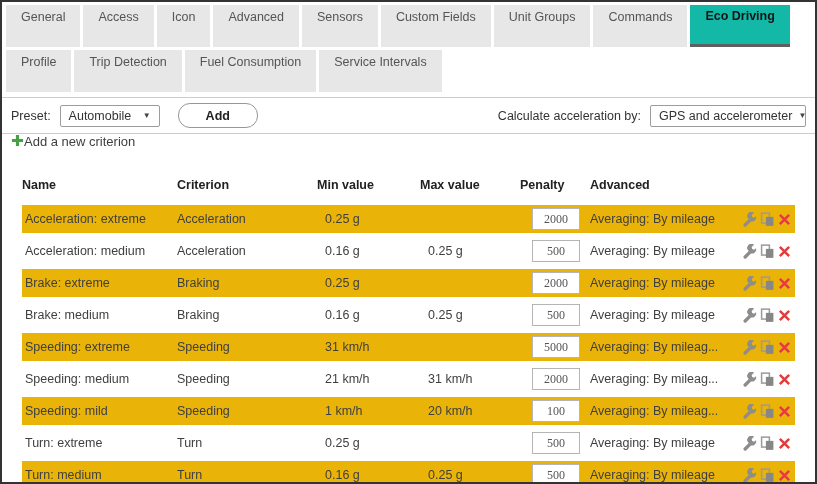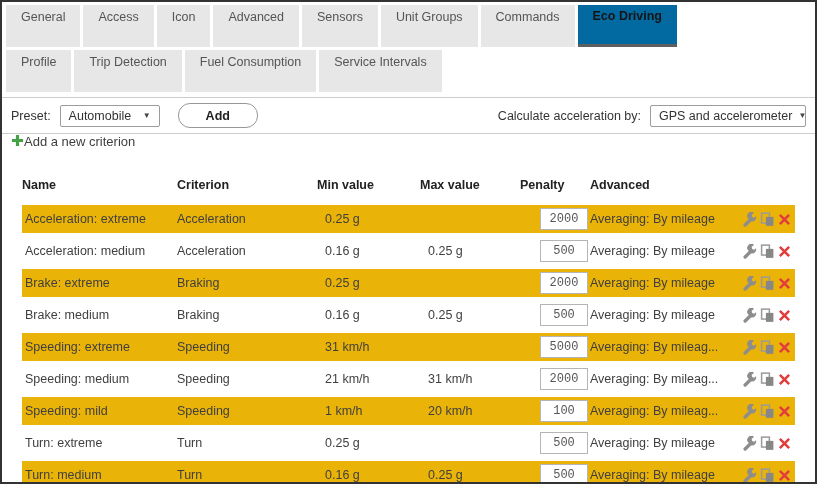--- a/index.html
+++ b/index.html
@@ -17,21 +17,21 @@
   .tabs { padding:3px 4px 2px 4px; border-bottom:1px solid #ccc; background:#fff; }
   .tab-row { display:flex; flex-wrap:nowrap; margin-bottom:3px; }
   .tab {
     display:inline-block; height:42px; line-height:25px;
     padding:0 15px; margin-right:3px;
     background:#e7e7e7; color:#555;
     font-size:12.5px; white-space:nowrap; cursor:default;
     box-sizing:border-box; text-align:center;
   }
   .tab.active {
-    background:#0369a1; color:#141414; font-weight:bold;
+    background:#14b8a6; color:#141414; font-weight:bold;
     border-bottom:3px solid #5f5f5f; line-height:22px;
   }
   
   .toolbar {
     height:35px; display:flex; align-items:center;
     padding:0 9px; border-bottom:1px solid #ccc; gap:9px;
   }
   .lbl { color:#333; font-size:12.5px; white-space:nowrap; }
   .select {
     display:inline-flex; align-items:center; justify-content:space-between;
@@ -57,40 +57,41 @@
     grid-template-columns:155px 140px 103px 100px 70px 144px 1fr;
     align-items:center;
   }
   .thead { height:40px; font-weight:bold; color:#222; font-size:12.5px; }
   .trow { height:28px; margin-bottom:4px; font-size:12.5px; color:#3f3f3f; background:#fff; }
   .trow.alt { background:#eab308; }
   .cell { white-space:nowrap; overflow:hidden; }
   .cell.name { padding-left:3px; }
   .cell.pad  { padding-left:8px; }
   .penalty {
-    width:42px; height:18px; margin-left:20px;
+    width:42px; height:18px; margin-left:12px;
     border:1px solid #b5b5b5; background:#fff;
     text-align:center; font-size:12px; color:#555;
-    font-family:Liberation Mono, monospace;
+    font-family:Liberation Serif, serif;
   }
   .icons { display:flex; align-items:center; justify-content:space-between; padding:0 4px 0 8px; overflow:visible; }
   .icons svg { cursor:pointer; display:block; }
 </style>
 </head>
 <body>
 
 <div class="window">
 
   <div class="tabs">
     <div class="tab-row">
         <div class="tab">General</div>
         <div class="tab">Access</div>
         <div class="tab">Icon</div>
         <div class="tab">Advanced</div>
         <div class="tab">Sensors</div>
+        <div class="tab">Custom Fields</div>
         <div class="tab">Unit Groups</div>
         <div class="tab">Commands</div>
         <div class="tab active">Eco Driving</div>
       </div>
     <div class="tab-row">
         <div class="tab">Profile</div>
         <div class="tab">Trip Detection</div>
         <div class="tab">Fuel Consumption</div>
         <div class="tab">Service Intervals</div>
       </div>

